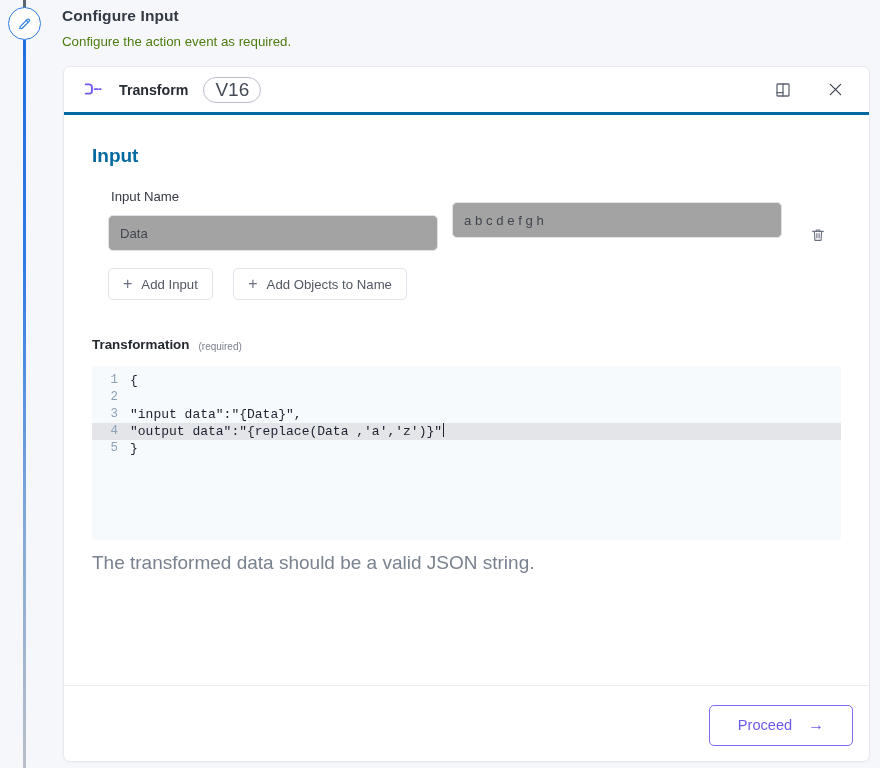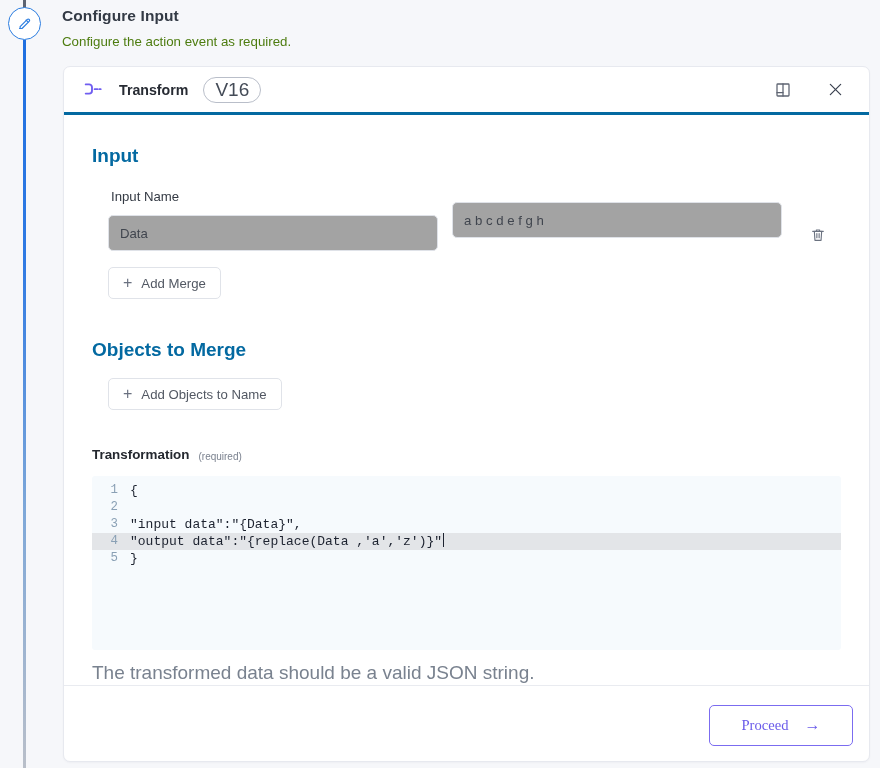--- a/index.html
+++ b/index.html
@@ -264,21 +264,21 @@
     padding-right: 16px;
   }
   #proceed-btn {
     height: 41px;
     min-width: 144px;
     padding: 0 20px;
     border: 1px solid #7b6cf0;
     border-radius: 5px;
     background: #fff;
     color: #6a5bea;
-    font-family: Liberation Serif, serif;
+    font-family: Liberation Sans, sans-serif;
     font-size: 14.6px;
     display: inline-flex;
     align-items: center;
     justify-content: center;
     gap: 16px;
     cursor: pointer;
   }
   #proceed-arrow { font-size: 16px; line-height: 1; }
 </style>
 </head>
@@ -354,25 +354,24 @@
             <path d="M6.5 6.5 L7.4 20 h9.2 L17.5 6.5"></path>
             <path d="M10.3 10v6"></path>
             <path d="M13.7 10v6"></path>
           </svg>
         </button>
       </div>
     </div>
 
     <button class="ghost-btn" id="add-input-btn">
       <span class="plus-glyph">+</span>
-      <span>Add Merge</span>
+      <span>Add Input</span>
     </button>
 
     
-    <div class="section-label" id="merge-section-label">Objects to Merge</div>
 
     <button class="ghost-btn" id="add-merge-btn">
       <span class="plus-glyph">+</span>
       <span>Add Objects to Name</span>
     </button>
 
     
     <div id="transformation-header">
       <span id="transformation-label">Transformation</span>
       <span id="transformation-required">(required)</span>

